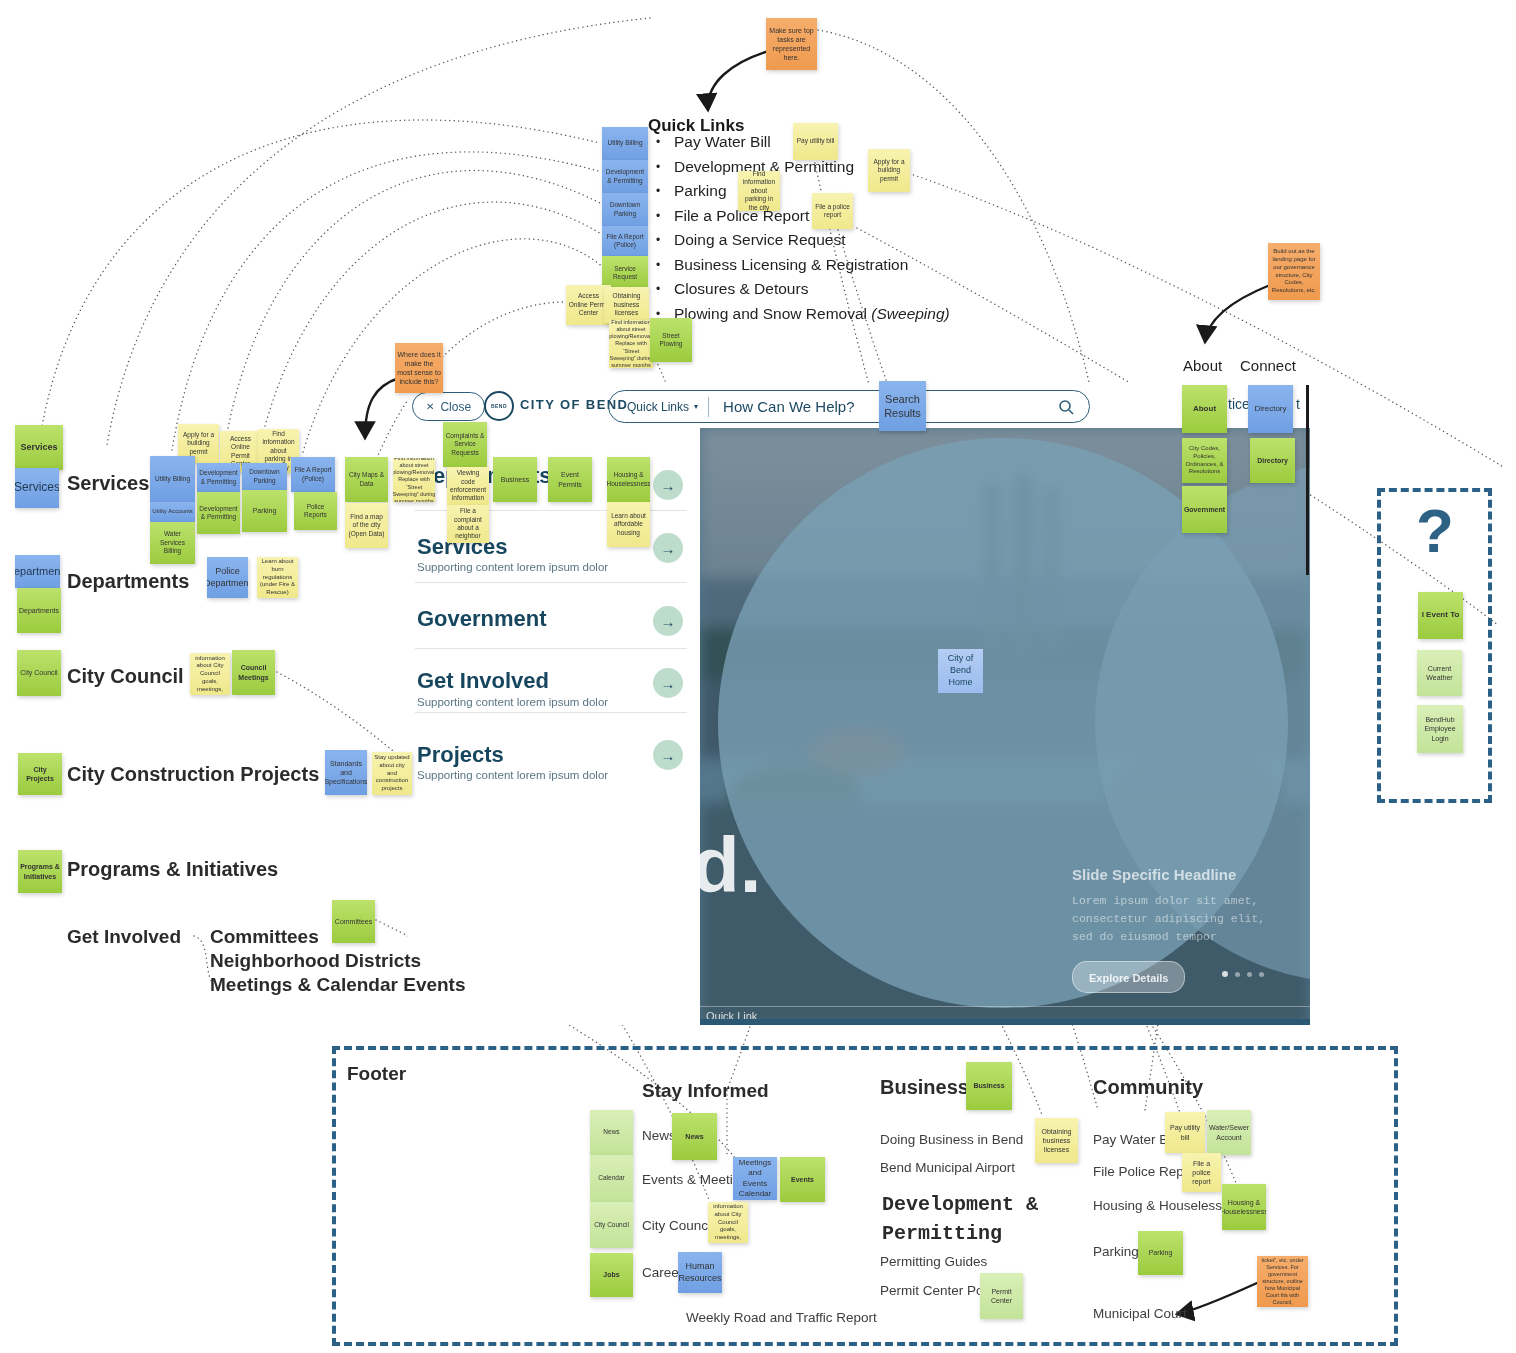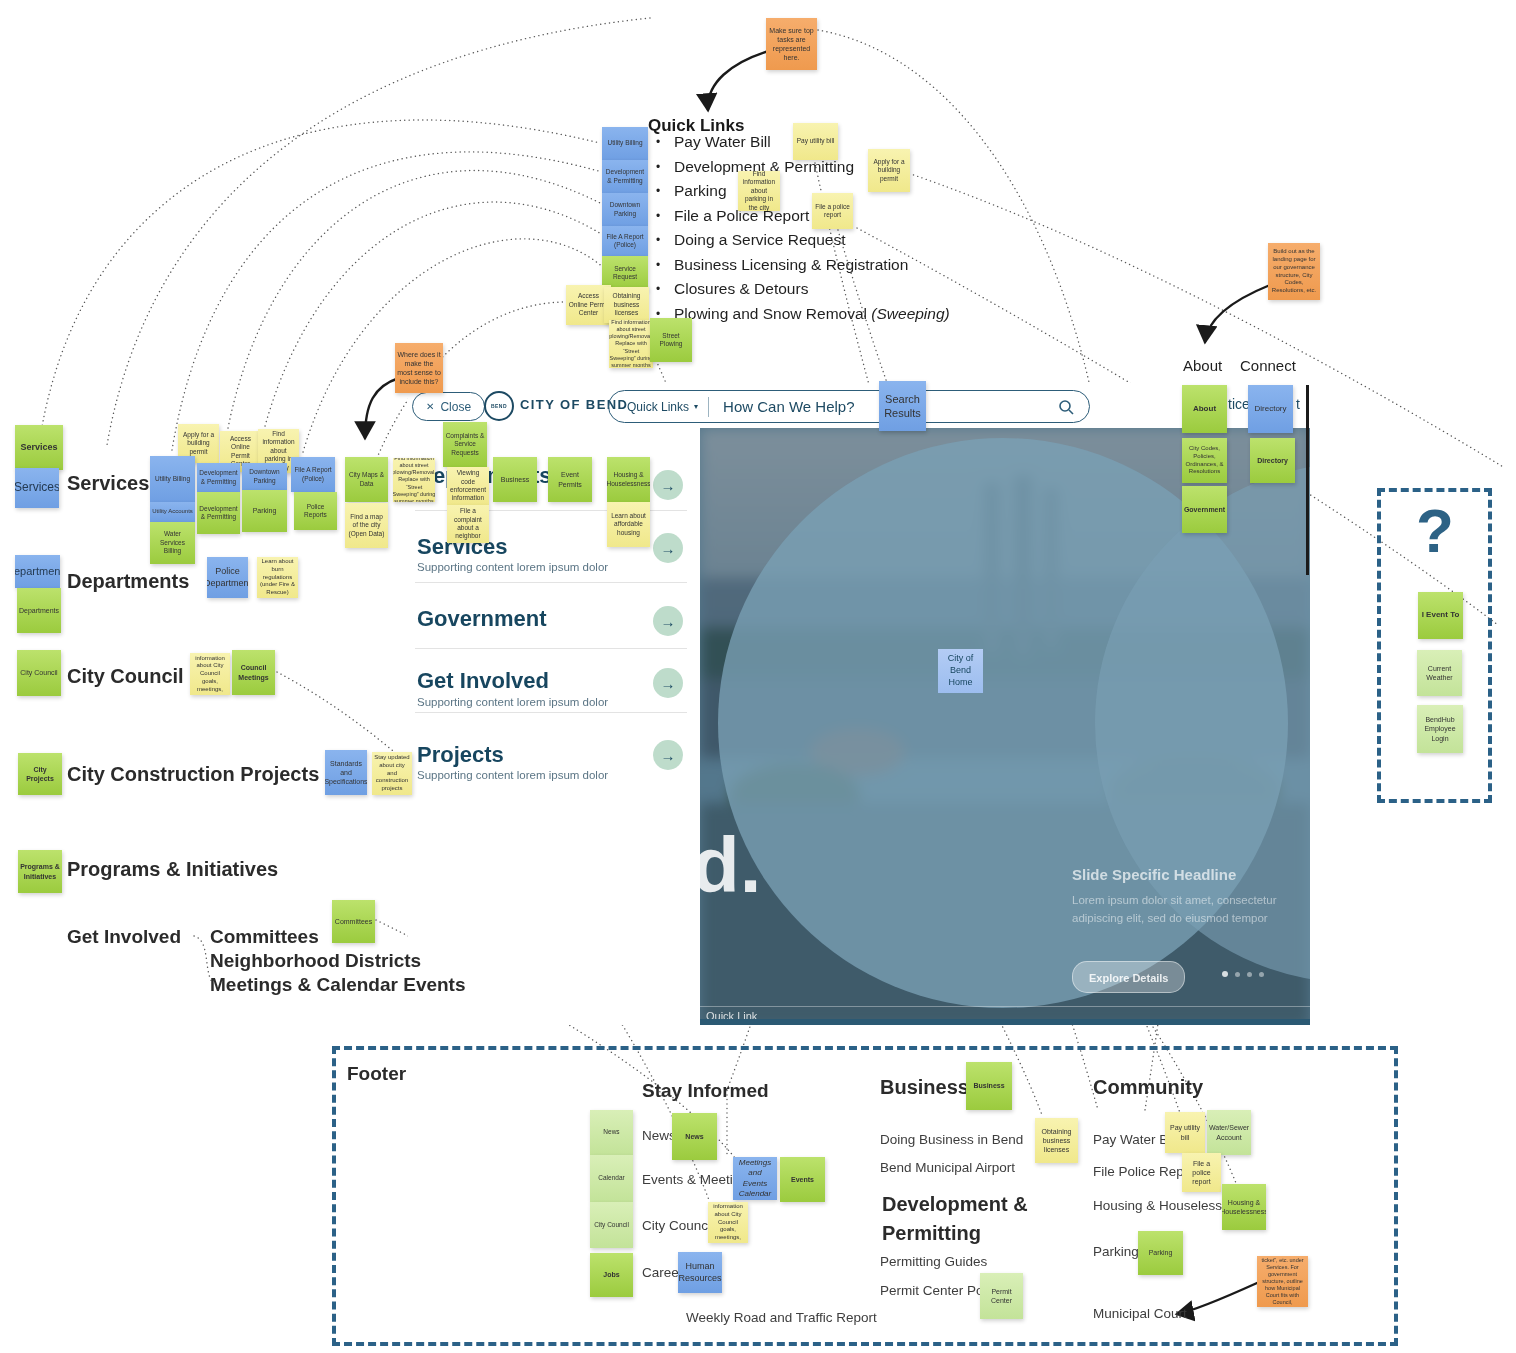--- a/index.html
+++ b/index.html
@@ -1,18 +1,18 @@
 <!DOCTYPE html>
 <html><head>
 <meta charset="utf-8">
 <style>
   html,body{margin:0;padding:0;background:#fff;}
   .board{position:relative;width:1516px;height:1353px;background:#ffffff;font-family:"Liberation Sans",sans-serif;overflow:hidden;}
   .t{position:absolute;white-space:nowrap;color:#2a2a2a;}
-  .wrap{white-space:normal;}
+  .wrap{white-space:normal;font-family:Liberation Mono, monospace;}
   .h-side{font-size:20px;font-weight:bold;color:#2b2b2b;}
   .h-foot{font-size:19px;font-weight:bold;color:#2b2b2b;}
   .foot-item{font-size:13.5px;color:#3d3d3d;}
   .st{position:absolute;display:flex;align-items:center;justify-content:center;text-align:center;
       font-size:6.5px;line-height:1.3;color:#333;padding:2px;box-sizing:border-box;
       box-shadow:1px 2px 4px rgba(0,0,0,.18);overflow:hidden;}
   .b  {background:linear-gradient(180deg,#8ab4ee,#6f9fe3);}
   .bl {background:linear-gradient(180deg,#b3ccf4,#9cbdef);}
   .g  {background:linear-gradient(180deg,#bce26c,#9bcb3e);}
   .lg {background:linear-gradient(180deg,#d9efb7,#c3e399);}
@@ -267,21 +267,21 @@
 
   <div class="t h-foot" style="left:642px;top:1080px;">Stay Informed</div>
   <div class="st lg" style="left:590px;top:1110px;width:43px;height:45px;">News</div>
   <div class="st lg" style="left:590px;top:1155px;width:43px;height:47px;">Calendar</div>
   <div class="st lg" style="left:590px;top:1202px;width:43px;height:46px;">City Council</div>
   <div class="st g fs7 bold" style="left:590px;top:1253px;width:43px;height:44px;">Jobs</div>
 
   <div class="t foot-item" style="left:642px;top:1128px;">News</div>
   <div class="st g fs7 bold" style="left:672px;top:1113px;width:45px;height:47px;">News</div>
   <div class="t foot-item" style="left:642px;top:1172px;">Events &amp; Meetings</div>
-  <div class="st b fs8" style="left:733px;top:1157px;width:44px;height:43px;font-style:italic;">Meetings and Events Calendar</div>
+  <div class="st b fs8" style="left:733px;top:1157px;width:44px;height:43px;">Meetings and Events Calendar</div>
   <div class="st g fs7 bold" style="left:780px;top:1157px;width:45px;height:45px;">Events</div>
   <div class="t foot-item" style="left:642px;top:1218px;">City Council</div>
   <div class="st y fs6" style="left:708px;top:1202px;width:40px;height:41px;">Find information about City Council goals, meetings, agenda</div>
   <div class="t foot-item" style="left:642px;top:1265px;">Careers</div>
   <div class="st b fs9" style="left:678px;top:1252px;width:44px;height:41px;">Human Resources</div>
   <div class="t foot-item" style="left:642px;top:1310px;margin-left:44px;">Weekly Road and Traffic Report</div>
 
   <div class="t h-foot" style="left:880px;top:1076px;font-size:20px;">Business</div>
   <div class="st g fs7 bold" style="left:966px;top:1062px;width:46px;height:48px;">Business</div>
   <div class="t foot-item" style="left:880px;top:1132px;">Doing Business in Bend</div>

